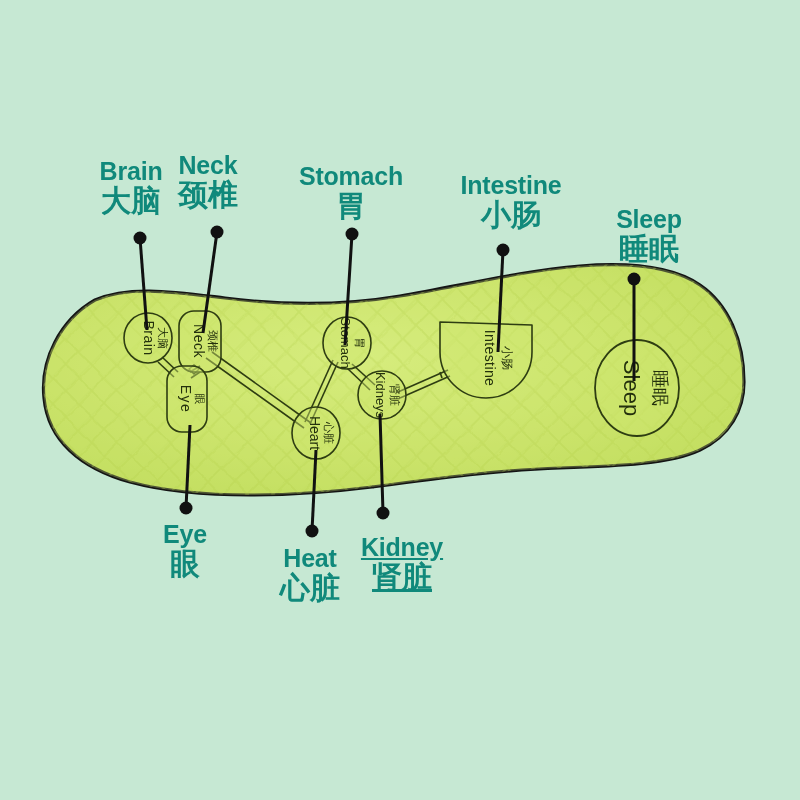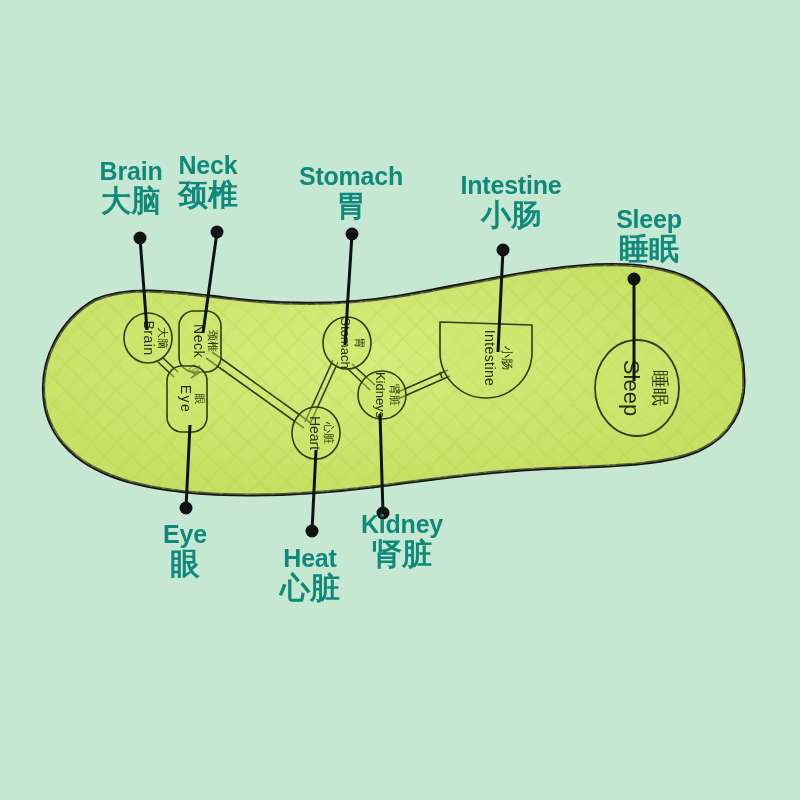--- a/index.html
+++ b/index.html
@@ -268,18 +268,18 @@
   <div class="callout" style="left:185px; top:521px; transform:translateX(-50%);">
     <span class="en">Eye</span>
     <span class="zh">眼</span>
   </div>
 
   <div class="callout" style="left:310px; top:545px; transform:translateX(-50%);">
     <span class="en">Heat</span>
     <span class="zh">心脏</span>
   </div>
 
-  <div class="callout" style="left:402px; top:511px; transform:translateX(-50%);">
+  <div class="callout" style="left:402px; top:534px; transform:translateX(-50%);text-decoration:underline;">
     <span class="en">Kidney</span>
     <span class="zh">肾脏</span>
   </div>
 
 </div>
 
 </body></html>

